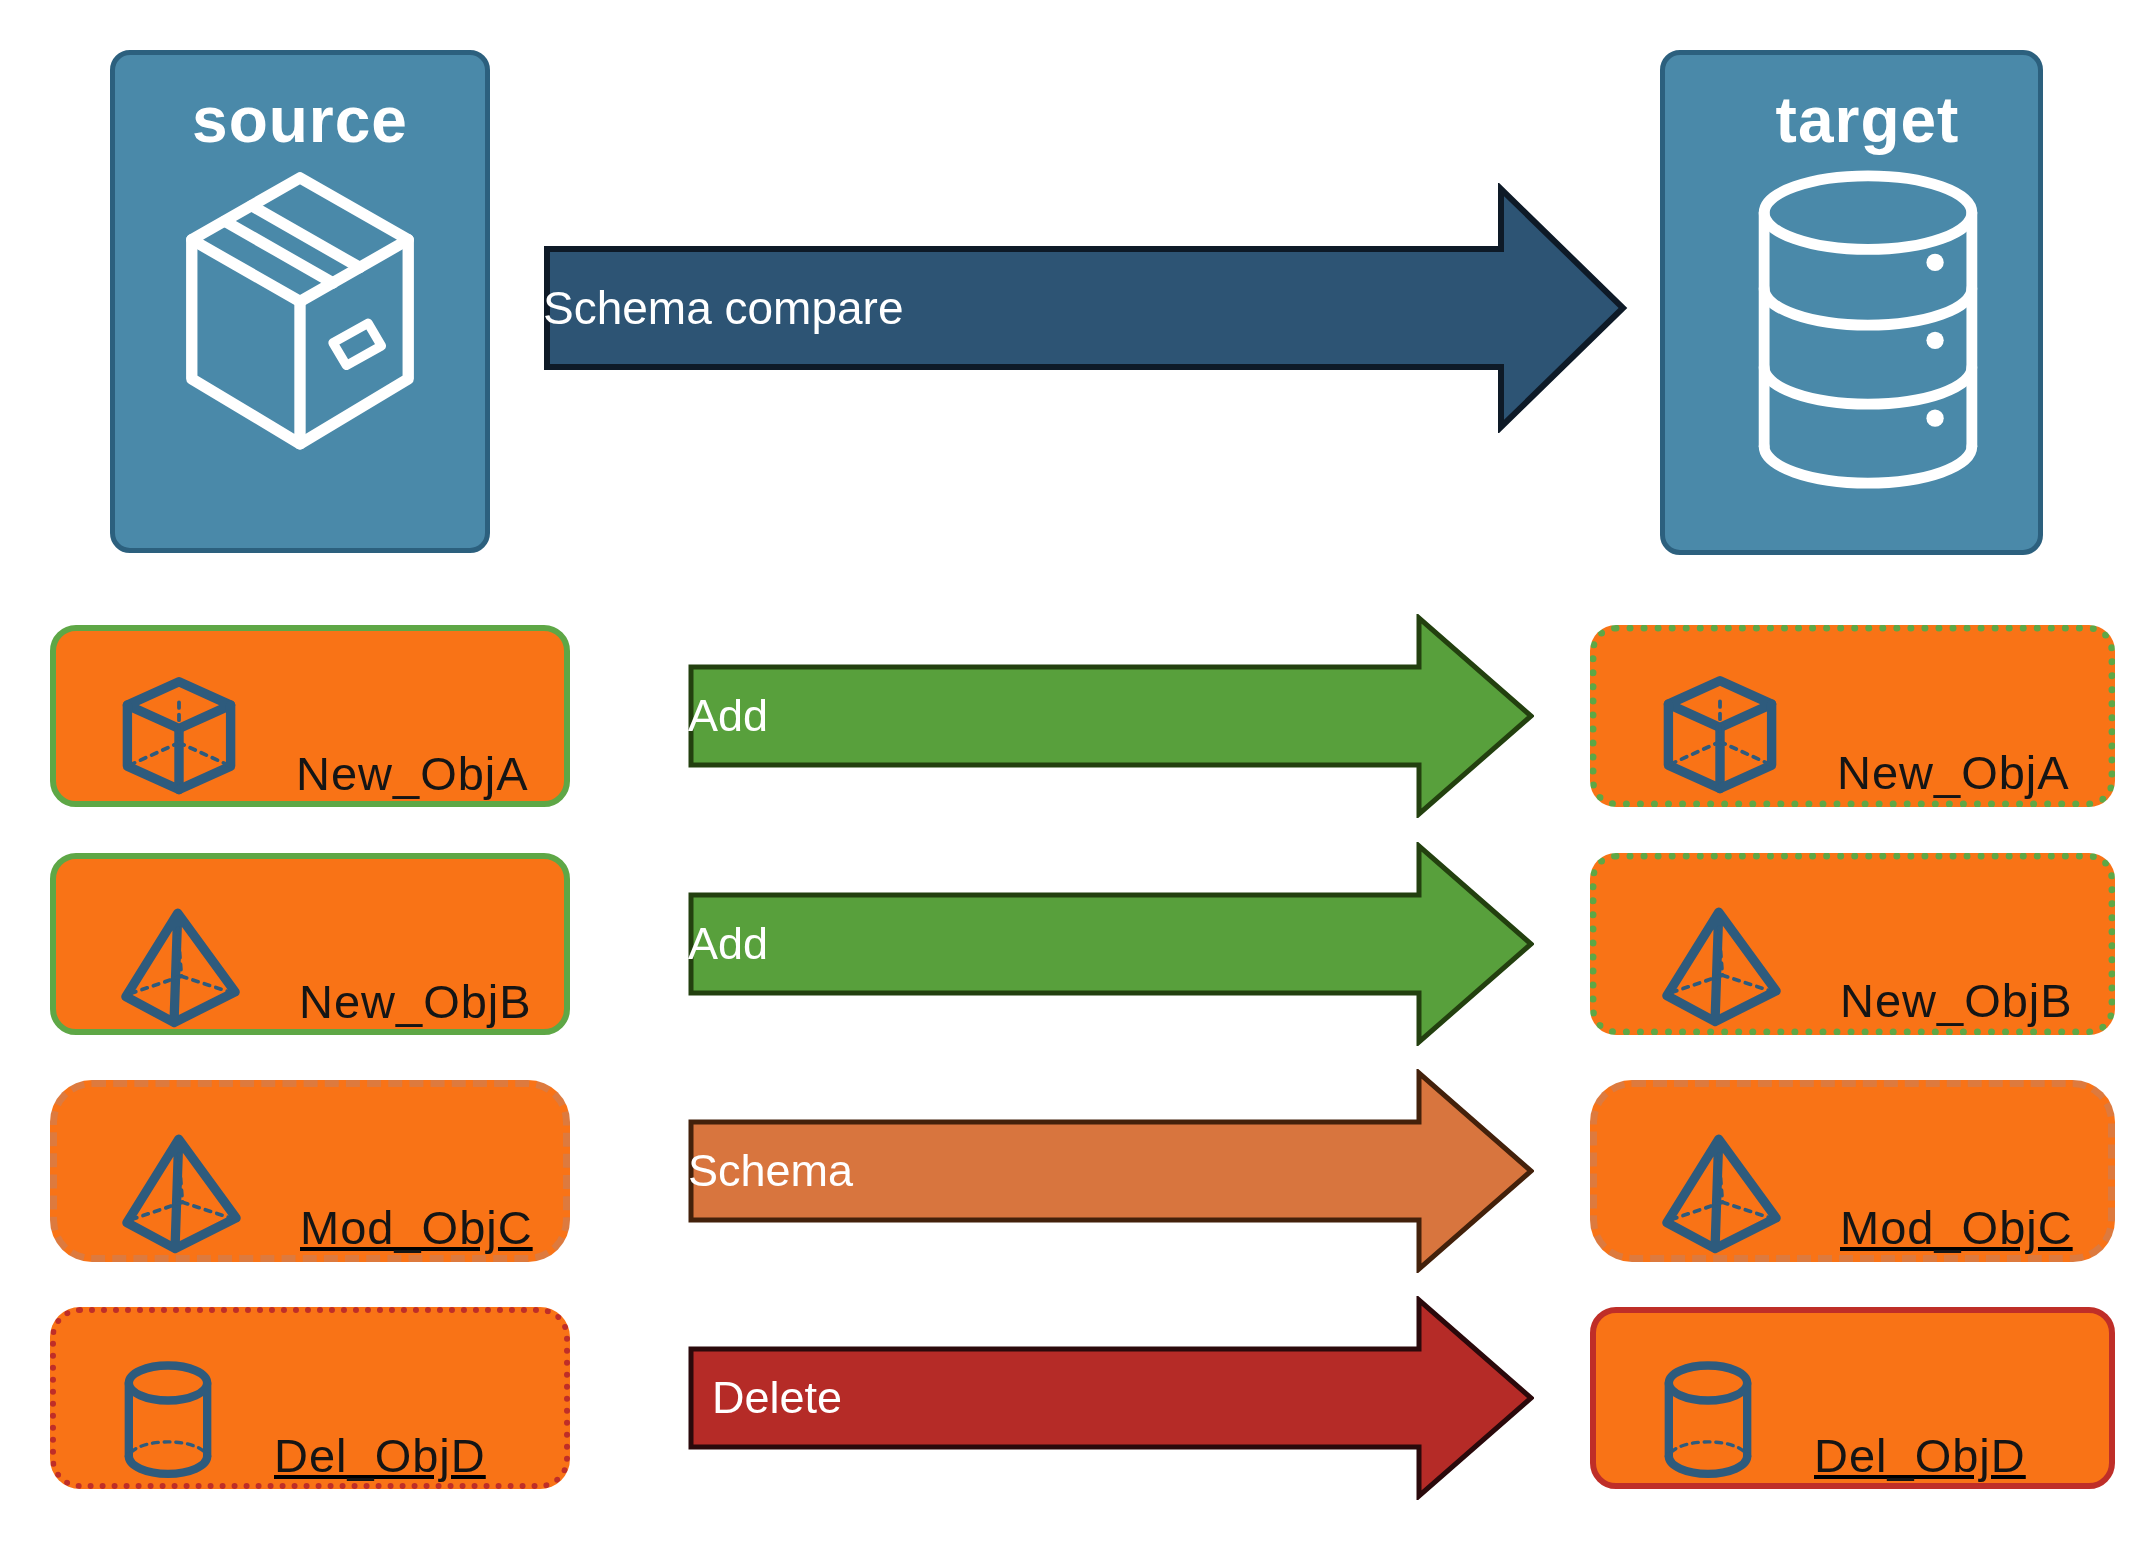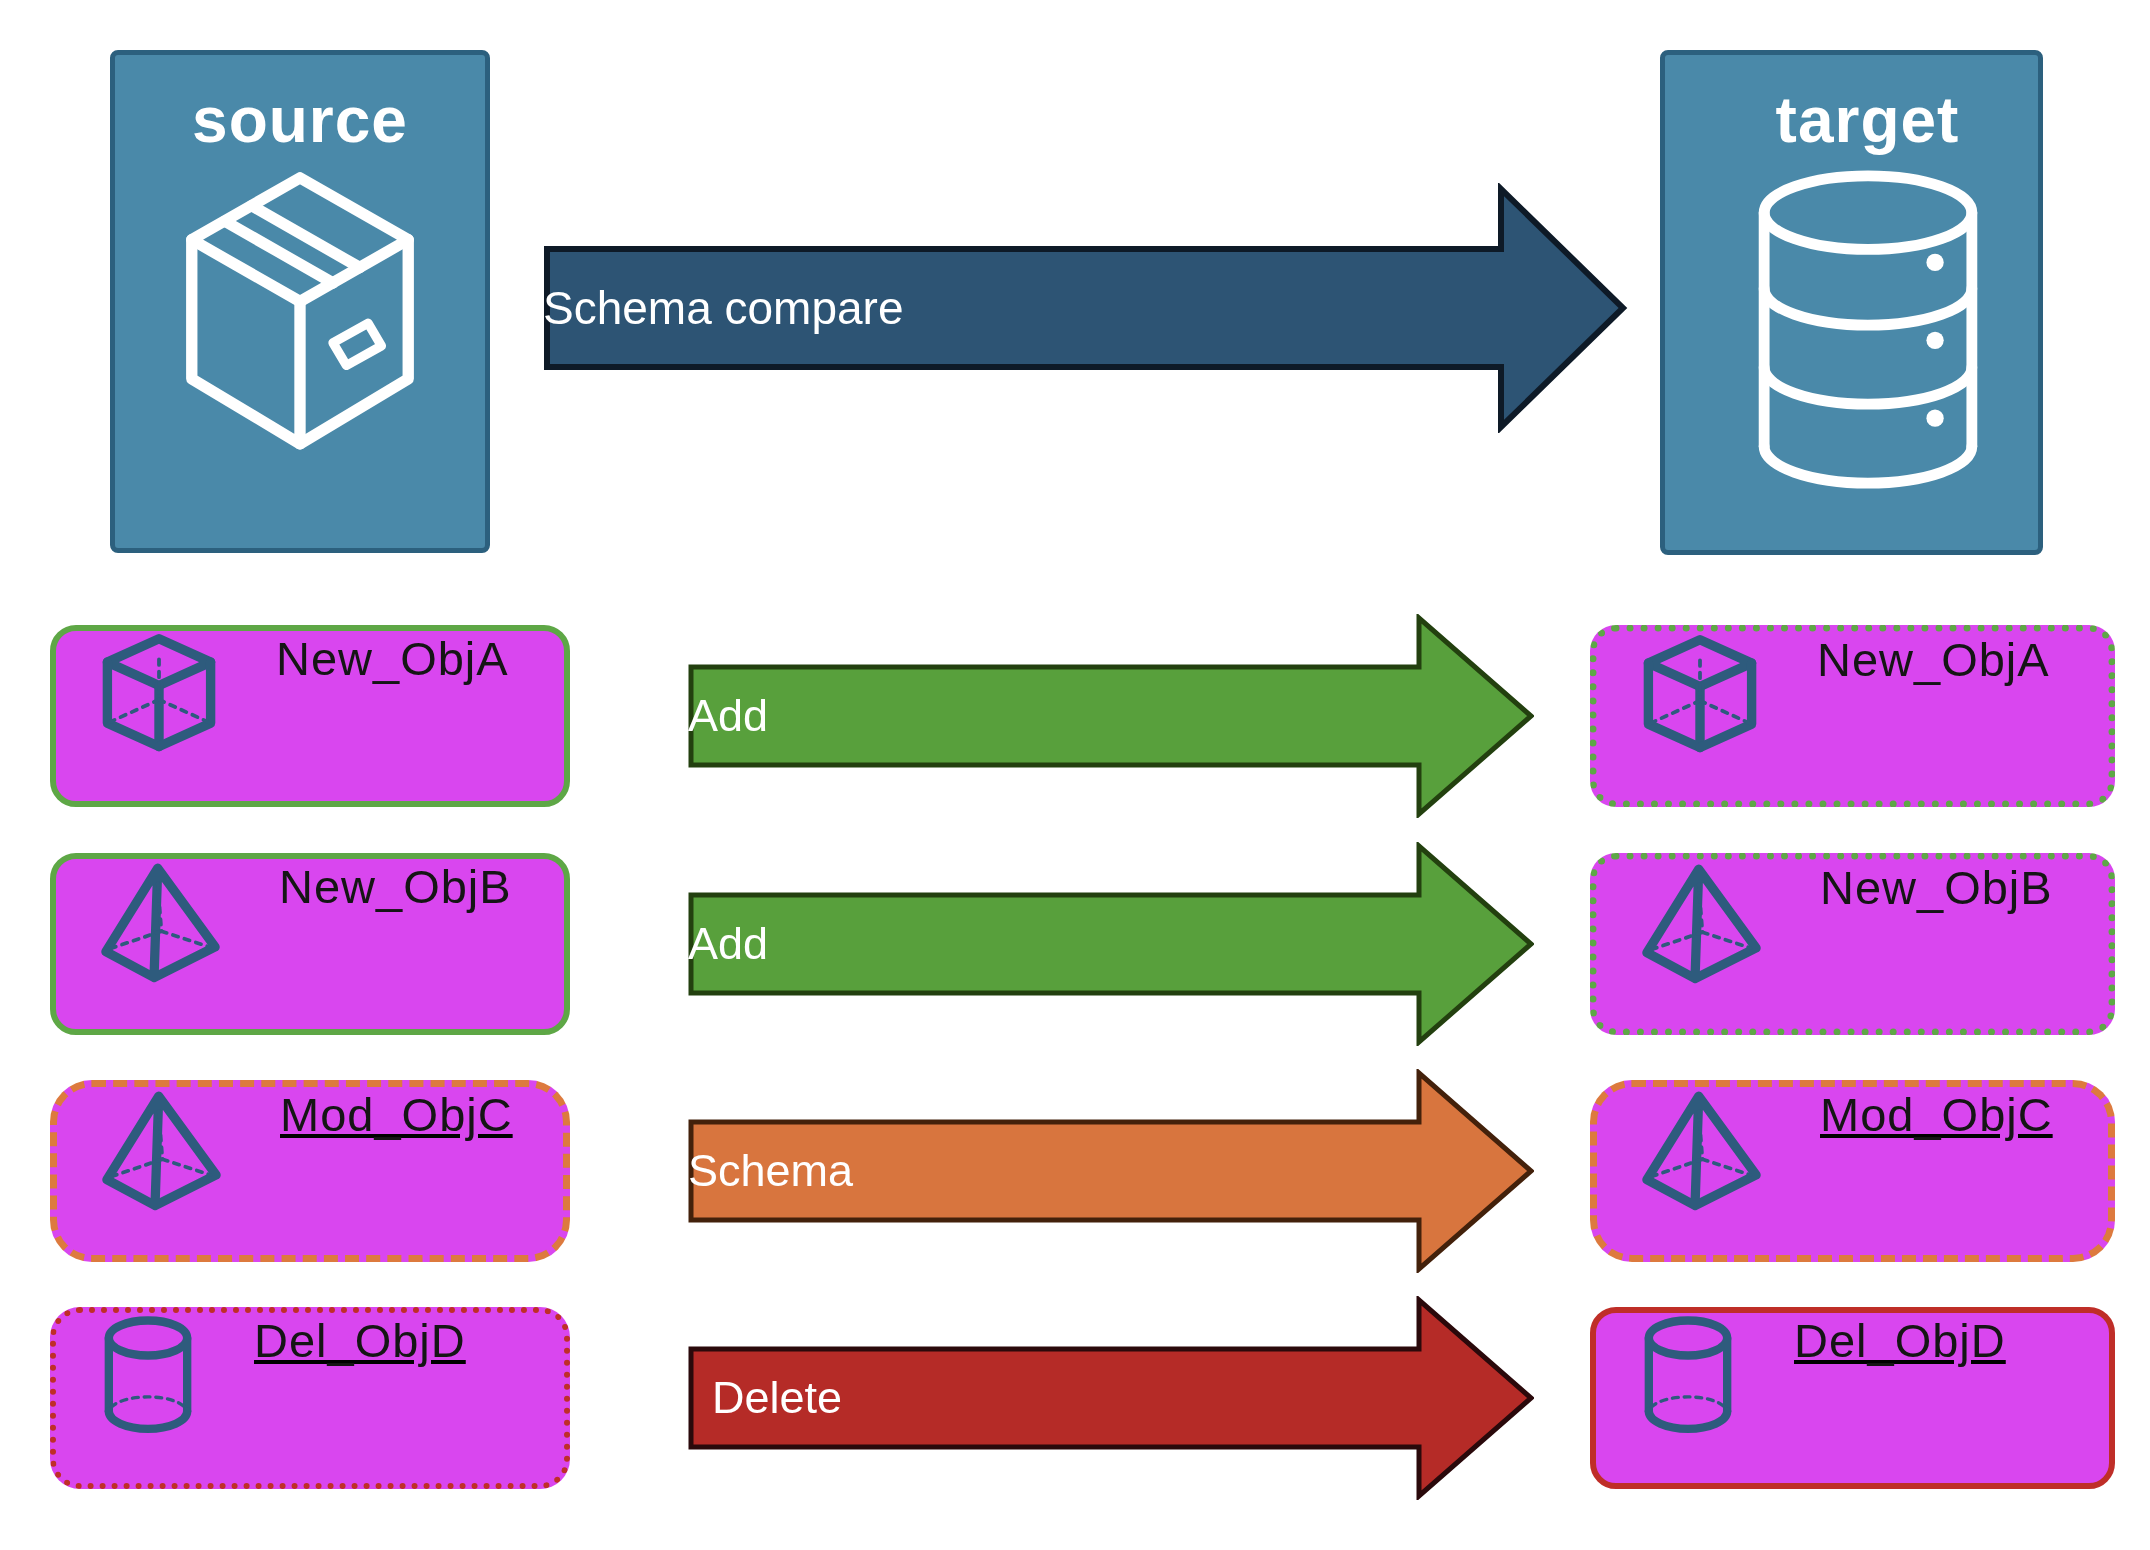--- a/index.html
+++ b/index.html
@@ -3,39 +3,39 @@
 <meta charset="utf-8">
 <style>
   html,body{margin:0;padding:0;background:#ffffff;}
   .canvas{
     position:relative;width:2150px;height:1550px;background:#ffffff;overflow:hidden;
     font-family:"Liberation Sans", sans-serif;
   }
   
   .panel{
     position:absolute;top:50px;width:380px;height:503px;
-    background:#4a89a9;border:5px solid #2c607e;border-radius:8px;
+    background:#4a89a9;border:5px solid #2c607e;border-radius:20px;
     box-sizing:border-box;display:flex;flex-direction:column;align-items:center;
   }
   .panel.src{left:110px;}
   .panel.tgt{left:1660px;width:383px;height:505px;padding-left:32px;}
   .panel-title{
     margin-top:28px;color:#ffffff;font-size:64px;font-weight:bold;letter-spacing:1px;
   }
   .panel-icon{margin-top:10px;}
   
   .arrow-svg{position:absolute;}
   .arrow-label{
     position:absolute;color:#ffffff;
     font-size:46px;line-height:60px;height:60px;
   }
   
   .obj-box{
-    position:absolute;box-sizing:border-box;background:#d946ef;
-    display:flex;align-items:flex-start;padding-left:42px;
+    position:absolute;box-sizing:border-box;background:#f97316;
+    display:flex;align-items:flex-end;padding-left:62px;
   }
   .obj-box .obj-label{font-size:47px;color:#151515;margin-left:56px;letter-spacing:1px;}
   .left-box{left:50px;width:520px;height:182px;}
   .right-box{left:1590px;width:525px;height:182px;}
   .b-solid-green {border:6px solid #5ea746;border-radius:26px;}
   .b-dotted-green{border:7px dotted #5ea746;border-radius:26px;}
   .b-dashed-orange{border:7px dashed #dd7a3e;border-radius:42px;text-decoration:underline;}
   .b-dotted-red {border:6px dotted #bf2e28;border-radius:30px;}
   .b-solid-red  {border:6px solid #bf2e28;border-radius:26px;}
   .row-top-1{top:625px;} .row-top-2{top:853px;} .row-top-3{top:1080px;} .row-top-4{top:1307px;text-decoration:underline;}

